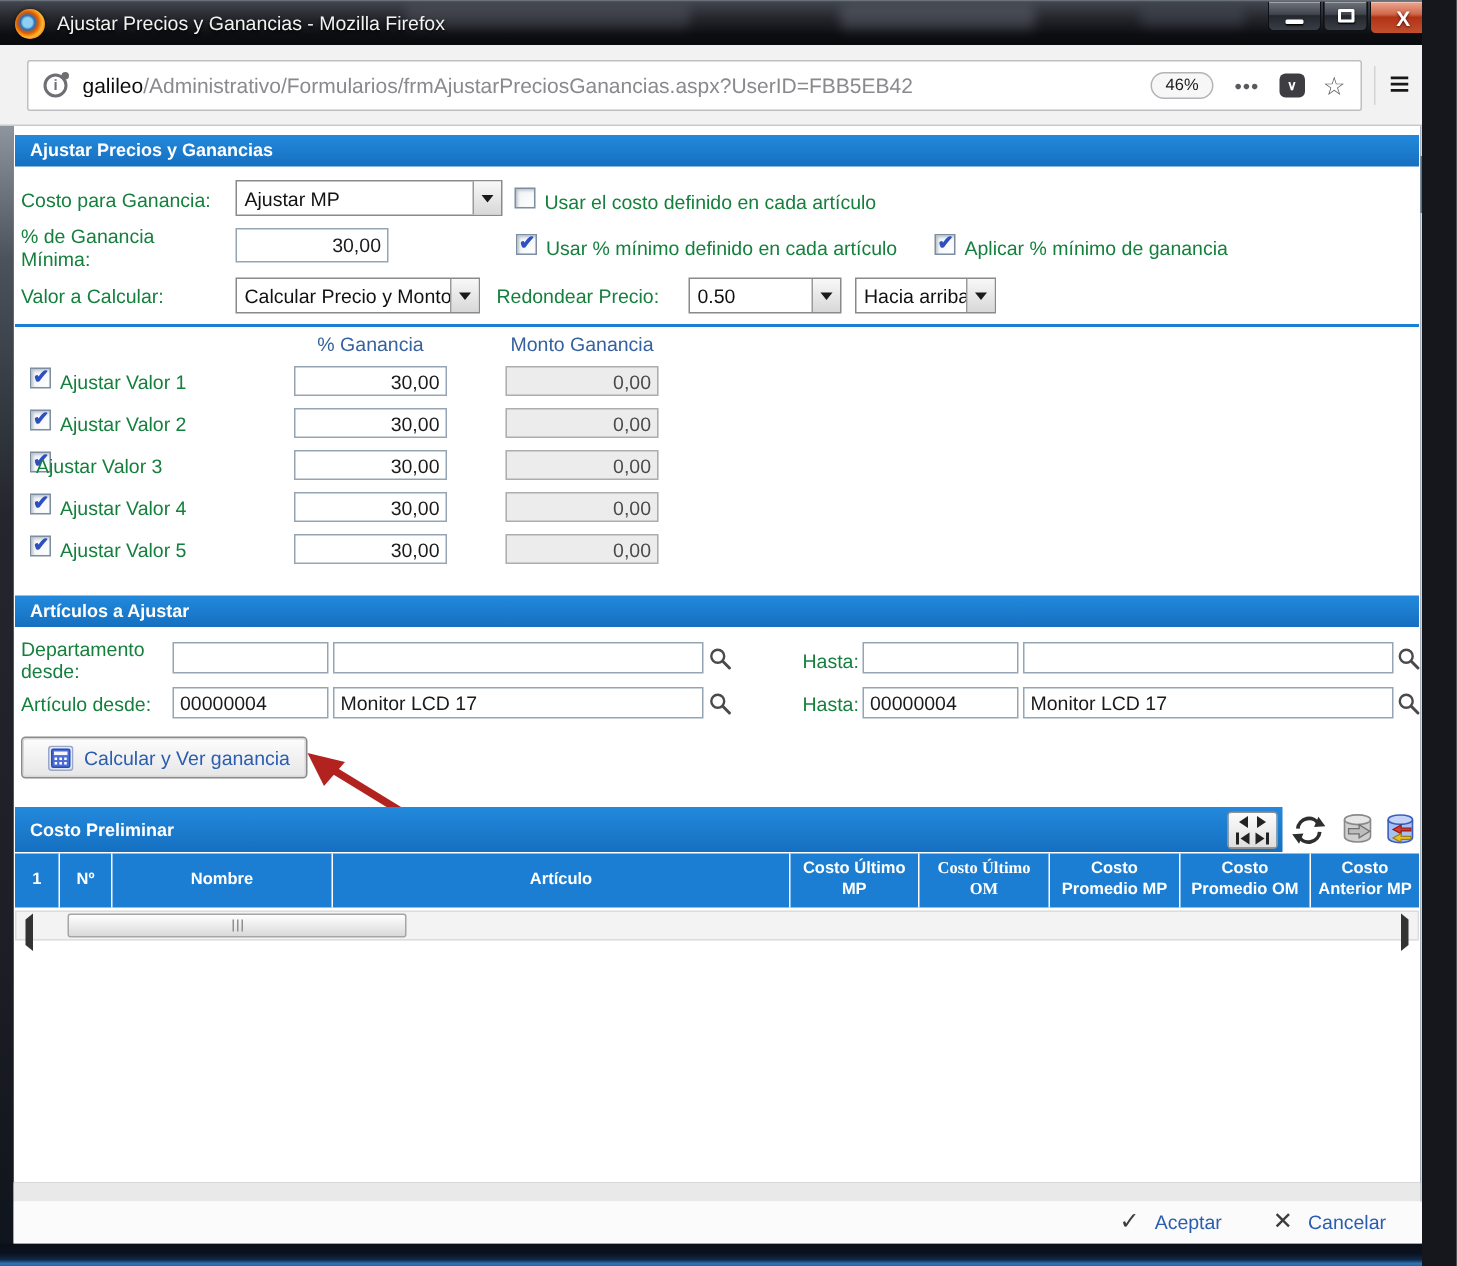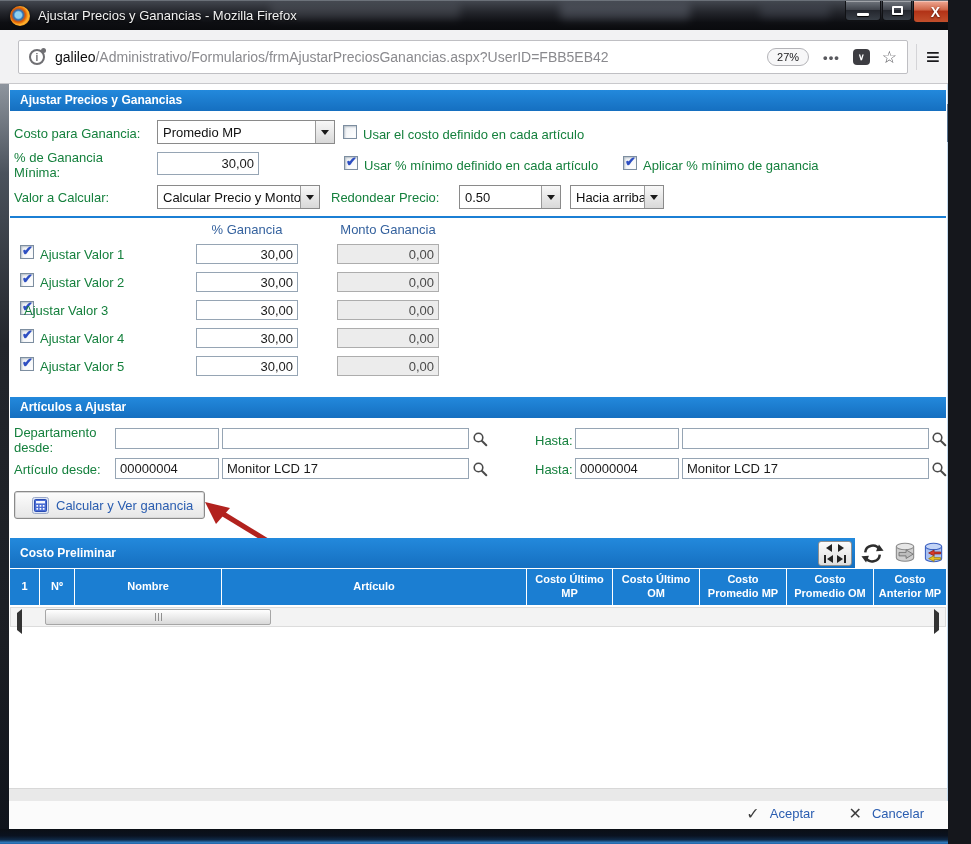--- a/index.html
+++ b/index.html
@@ -98,21 +98,21 @@
   .tri-l { width:0; height:0; border-top:4px solid transparent; border-bottom:4px solid transparent; border-right:6px solid #222; }
   .tri-r { width:0; height:0; border-top:4px solid transparent; border-bottom:4px solid transparent; border-left:6px solid #222; }
   .pbar { width:2px; height:8px; background:#222; }
   .pair { display:flex; align-items:center; gap:1px; }
   .tool-ic { position:absolute; }
 
   .grid-header { position:absolute; left:10px; top:569px; width:936px; height:36px; display:flex; background:#1b7ed2; }
   .gh-cell { border-right:1px solid #fff; color:#fff; font-weight:bold; font-size:11px; line-height:1.25;
     display:flex; align-items:center; justify-content:center; text-align:center; padding:0 3px; overflow:hidden; }
   .gh-cell:nth-child(1){width:30px;} .gh-cell:nth-child(2){width:35px;} .gh-cell:nth-child(3){width:147px;}
-  .gh-cell:nth-child(4){width:305px;} .gh-cell:nth-child(5){width:86px;} .gh-cell:nth-child(6){width:87px;}
+  .gh-cell:nth-child(4){width:305px;} .gh-cell:nth-child(5){width:86px;} .gh-cell:nth-child(6){width:87px;font-family:Liberation Serif, serif;}
   .gh-cell:nth-child(7){width:87px;} .gh-cell:nth-child(8){width:87px;}
   .gh-cell:nth-child(9){width:72px; border-right:none;}
 
   .hscroll { position:absolute; left:10px; top:607px; width:936px; height:20px; background:#f3f3f3;
     border:1px solid #dcdcdc; }
   .sb-thumb { position:absolute; left:34px; top:1px; width:226px; height:16px;
     background:linear-gradient(180deg,#ffffff,#d9d9d9); border:1px solid #a6a6a6; border-radius:2px;
     display:flex; align-items:center; justify-content:center; }
   .grip { width:1px; height:8px; background:#8f8f8f; box-shadow:3px 0 0 #8f8f8f,-3px 0 0 #8f8f8f; }
   .sb-l { position:absolute; left:6px; top:5px; }
@@ -152,39 +152,39 @@
       <div class="wbtn btn-close">
           <span class="glyph-close">X</span>
         </div>
     </div>
   </div>
 
   <div class="toolbar">
     <div class="urlbar">
       <span class="info-icon">i</span>
       <span class="url-text"><span class="url-host">galileo</span><span class="url-path">/Administrativo/Formularios/frmAjustarPreciosGanancias.aspx?UserID=FBB5EB42</span></span>
-      <span class="zoom-pill">27%</span>
+      <span class="zoom-pill">46%</span>
       <span class="dots">•••</span>
       <span class="pocket">∨</span>
       <span class="star">☆</span>
     </div>
     <div class="tb-sep"></div>
     <span class="hamburger">≡</span>
   </div>
 
   <div class="page-bg"></div>
   <div class="frame-left"></div>
   <div class="frame-right"></div>
   <div class="frame-bottom"></div>
 
   <div class="sec" style="top:90px">Ajustar Precios y Ganancias</div>
 
   <span class="lbl" style="left:14px;top:126px">Costo para Ganancia:</span>
   <div class="win-select" style="left:157px;top:120px;width:178px;height:24px">
-    <span class="sel-text">Promedio MP</span>
+    <span class="sel-text">Ajustar MP</span>
     <span class="sel-btn">
         <span class="sel-arrow"></span>
       </span>
   </div>
   <span class="cb" style="left:343px;top:125px"></span>
   <span class="lbl" style="left:363px;top:127px">Usar el costo definido en cada artículo</span>
 
   <span class="lbl" style="left:14px;top:150px">% de Ganancia</span>
   <span class="lbl" style="left:14px;top:165px">Mínima:</span>
   <input class="win-input num" style="left: 157px; top: 152px; width: 102px; height: 23px;" value="30,00">

